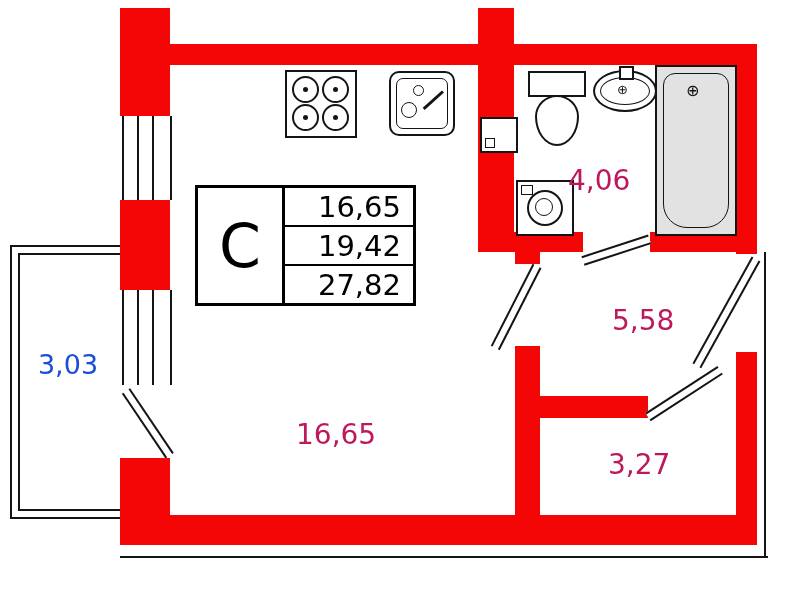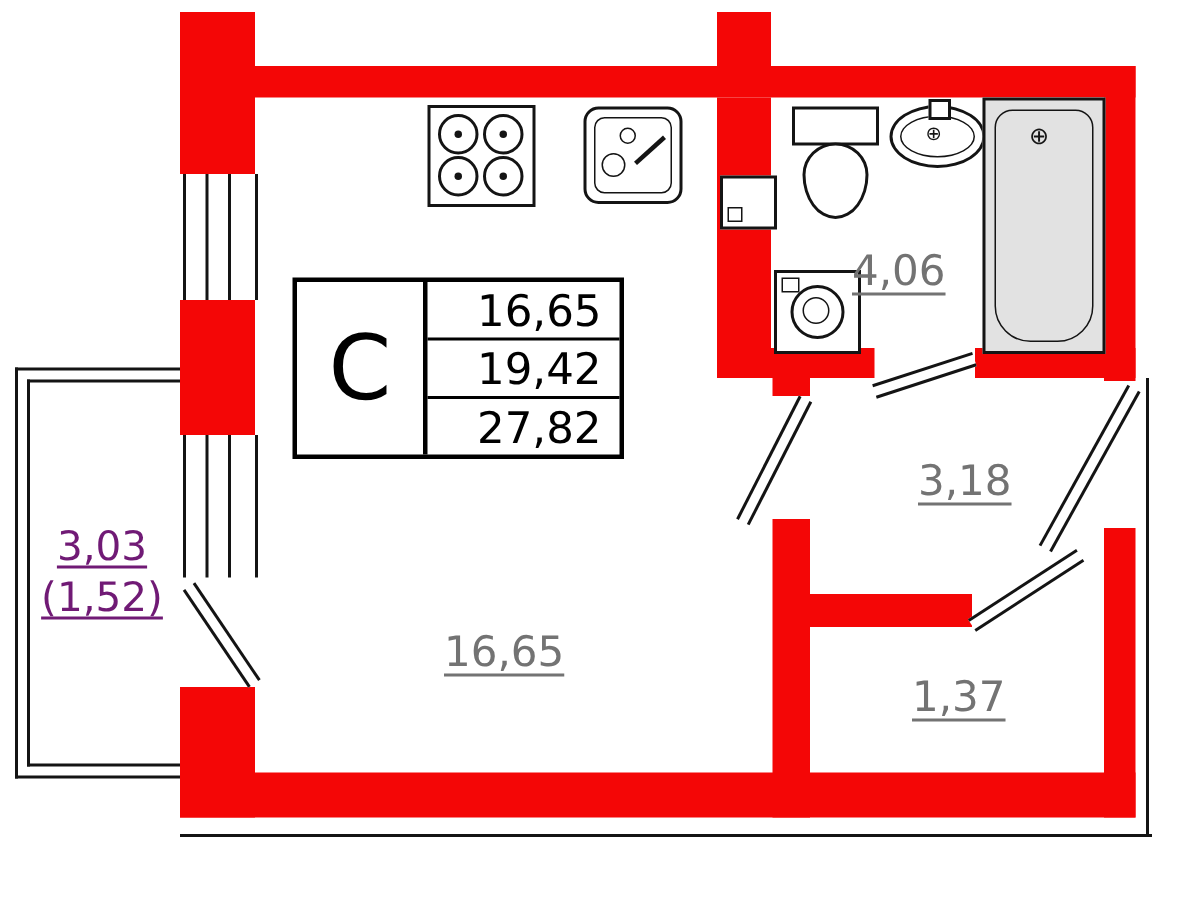--- a/index.html
+++ b/index.html
@@ -12,24 +12,24 @@
   .pane{position:absolute;top:0;bottom:0;width:2px;background:var(--line,#141414);}
   .bal{position:absolute;border:2px solid var(--line,#141414);border-right:none;z-index:1;}
   .leaf{position:absolute;height:6px;background:#fff;border-top:2px solid var(--line,#141414);
         border-bottom:2px solid var(--line,#141414);transform-origin:0 50%;z-index:4;}
   .fix{position:absolute;background:#fff;border:2px solid var(--line,#141414);z-index:3;}
   .sub{position:absolute;border:1.5px solid var(--line,#141414);background:transparent;}
   .burner{position:absolute;width:23px;height:23px;border:2px solid var(--line,#141414);border-radius:50%;}
   .burner::after{content:"";position:absolute;left:50%;top:50%;width:5px;height:5px;
         margin:-2.5px 0 0 -2.5px;border-radius:50%;background:var(--line,#141414);}
   .drain{position:absolute;font-size:15px;line-height:1;color:var(--line,#141414);z-index:4;}
-  .lbl{position:absolute;font-size:28px;color:#737373;text-decoration:underline;
+  .lbl{position:absolute;font-size:28px;color:#be185d;
        text-decoration-thickness:1.5px;text-underline-offset:5px;white-space:nowrap;z-index:6;}
   #lbl-balcony{position:absolute;left:16px;top:348px;width:104px;text-align:center;z-index:6;}
-  #lbl-balcony div{font-size:27px;color:#701a75;text-decoration:underline;
+  #lbl-balcony div{font-size:27px;color:#1d4ed8;
        text-decoration-thickness:1.5px;text-underline-offset:4px;line-height:1.25;}
   #info-table{position:absolute;left:195px;top:185px;width:215px;height:115px;
        border:3px solid #000;display:flex;background:transparent;z-index:5;}
   #type-cell{width:84px;border-right:3px solid #000;display:flex;align-items:center;
        justify-content:center;font-size:60px;color:#000;}
   #area-rows{flex:1;display:flex;flex-direction:column;}
   .trow{flex:1;display:flex;align-items:center;justify-content:flex-end;
        padding-right:12px;font-size:29px;color:#000;border-bottom:2.5px solid #000;}
   .trow:last-child{border-bottom:none;border-radius:13px;}
   #watermark{position:absolute;left:376px;top:282px;font-size:31px;font-weight:700;
@@ -119,20 +119,19 @@
     <div id="area-rows">
       <div class="trow">16,65</div>
       <div class="trow">19,42</div>
       <div class="trow">27,82</div>
     </div>
   </div>
 
 
   <div class="lbl" style="left:296px;top:418px;">16,65</div>
   <div class="lbl" style="left:568px;top:164px;">4,06</div>
-  <div class="lbl" style="left:612px;top:304px;">3,18</div>
-  <div class="lbl" style="left:608px;top:448px;">1,37</div>
+  <div class="lbl" style="left:612px;top:304px;">5,58</div>
+  <div class="lbl" style="left:608px;top:448px;">3,27</div>
   <div id="lbl-balcony">
     <div>3,03</div>
-    <div>(1,52)</div>
   </div>
 
 </div>
 
 </body></html>

